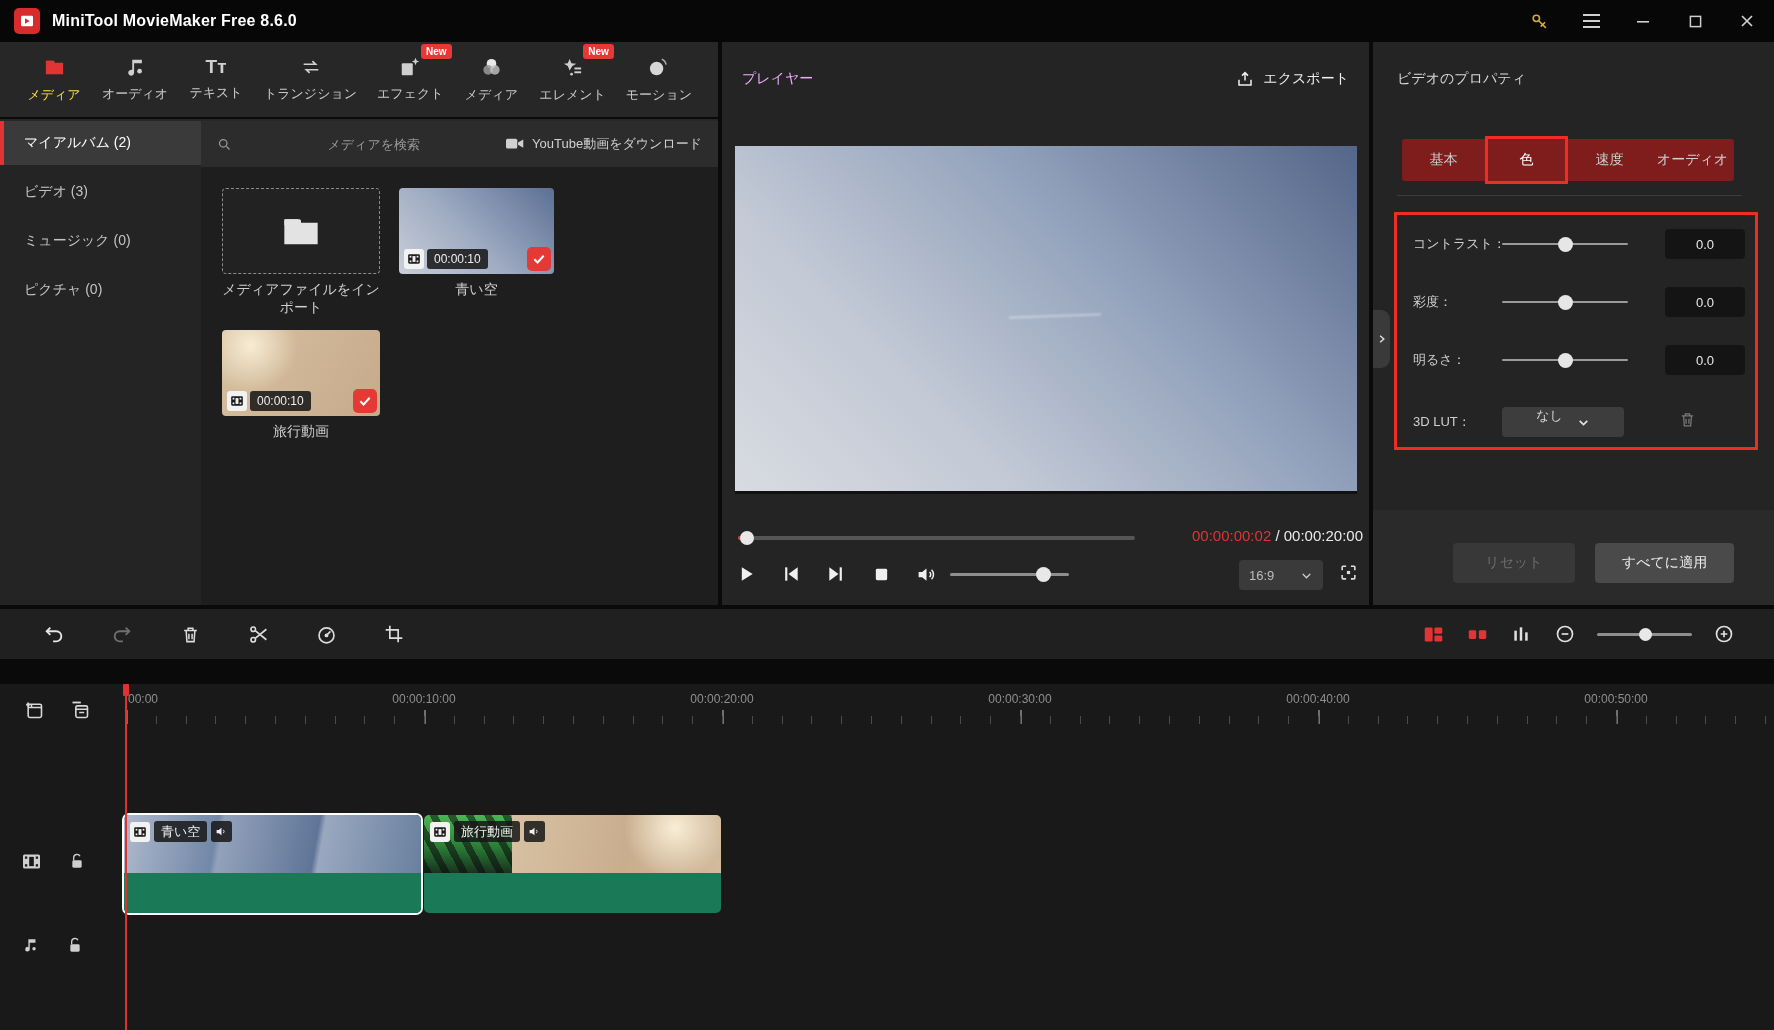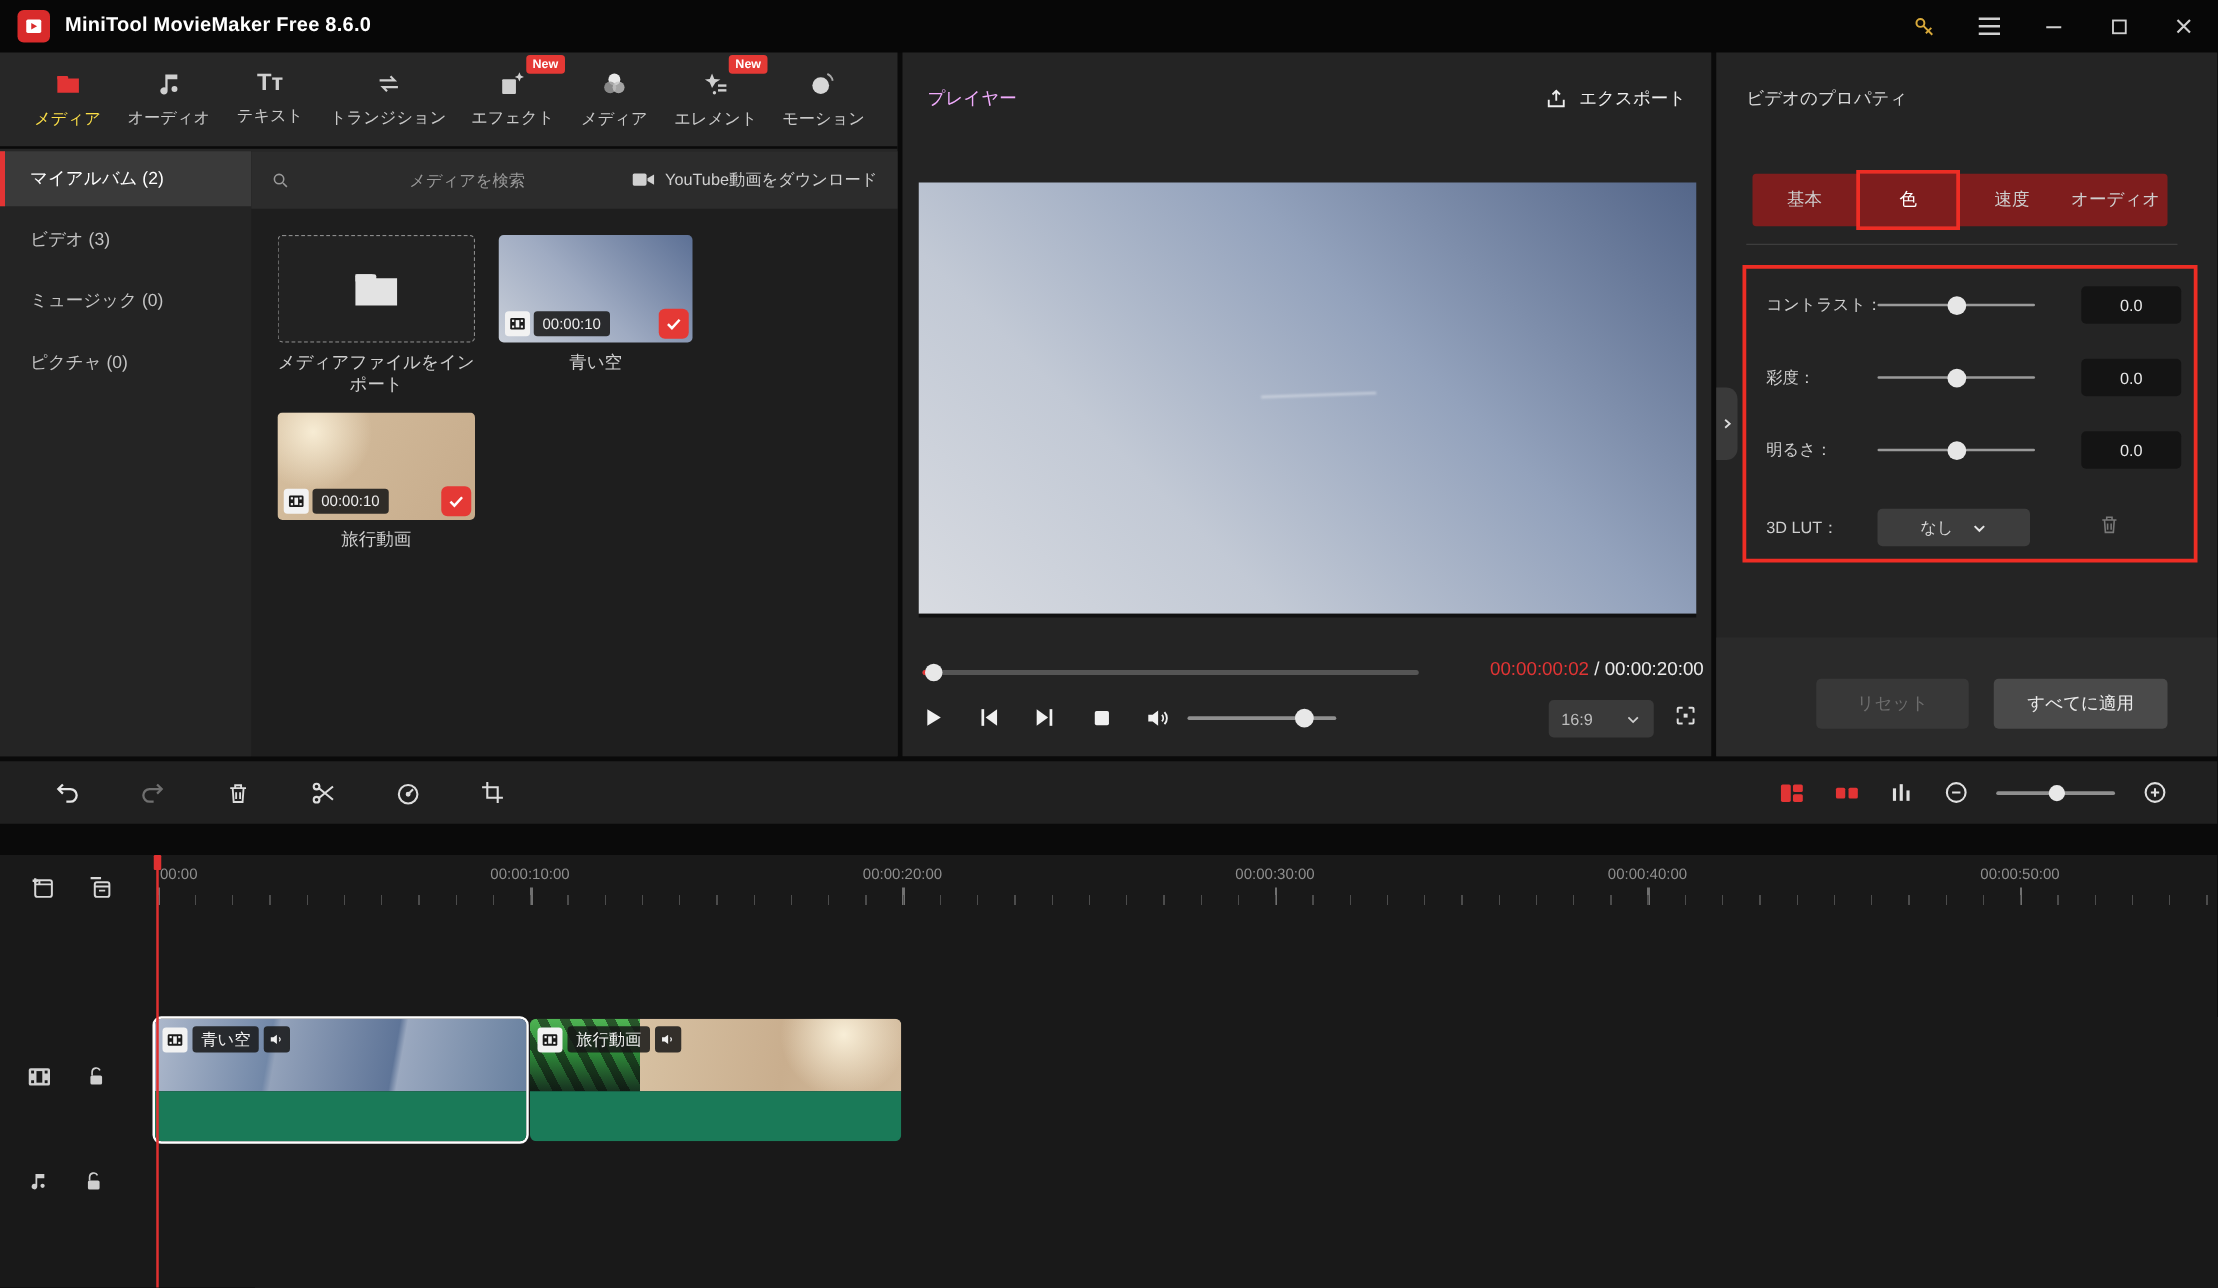--- a/index.html
+++ b/index.html
@@ -80,21 +80,21 @@
   .ptab{width:83px;height:42px;display:flex;align-items:center;justify-content:center;font-size:14px;color:#cfcfcf;cursor:pointer;position:relative;}
   .ptab.annotated{border:3px solid var(--annot-red);height:48px;margin-top:-3px;color:#fff;}
   #props-divider{position:absolute;left:24px;top:153px;width:345px;height:1px;background:#3d3d3d;}
   #color-group{position:absolute;left:21px;top:170px;width:364px;height:238px;border:3px solid var(--annot-red);}
   .slider-row{position:absolute;left:0;width:100%;height:30px;}
   .sl-label{position:absolute;left:16px;top:6px;font-size:13px;color:#cfcfcf;white-space:nowrap;}
   .sl-track{position:absolute;left:105px;top:14px;width:126px;height:2px;background:#9a9a9a;border-radius:1px;cursor:pointer;}
   .sl-thumb{position:absolute;left:56px;top:-6px;width:15px;height:15px;border-radius:50%;background:#e6e6e6;}
   .sl-value{position:absolute;left:268px;top:0px;width:80px;height:30px;background:#141414;border-radius:4px;color:#e8e8e8;font-size:13px;display:flex;align-items:center;justify-content:center;}
   #lut-row{top:192px;}
-  #lut-select{position:absolute;left:105px;top:0;width:122px;height:30px;background:#3d3d3d;border-radius:4px;display:flex;align-items:center;justify-content:center;gap:14px;cursor:pointer;}
+  #lut-select{position:absolute;left:105px;top:0;width:122px;height:30px;background:#3d3d3d;border-radius:4px;display:flex;justify-content:center;gap:14px;cursor:pointer;}
   #lut-value{font-size:13px;color:#d6d6d6;}
   #lut-trash{position:absolute;left:282px;top:4px;opacity:.55;cursor:pointer;}
   #collapse-handle{position:absolute;left:0px;top:268px;width:17px;height:58px;background:#3a3a3a;border-radius:0 9px 9px 0;display:flex;align-items:center;justify-content:center;cursor:pointer;}
   #props-footer{position:absolute;left:0;bottom:0;width:401px;height:95px;background:#2a2a2a;}
   .pf-btn{position:absolute;top:33px;height:40px;border-radius:4px;font-size:14px;display:flex;align-items:center;justify-content:center;cursor:pointer;}
   #reset-btn{left:80px;width:122px;background:#383838;color:#6d6d6d;}
   #apply-all-btn{left:222px;width:139px;background:#4a4a4a;color:#ececec;}
 
   
   #tl-toolbar{position:absolute;left:0;top:609px;width:1774px;height:50px;background:#202020;display:flex;align-items:center;}

